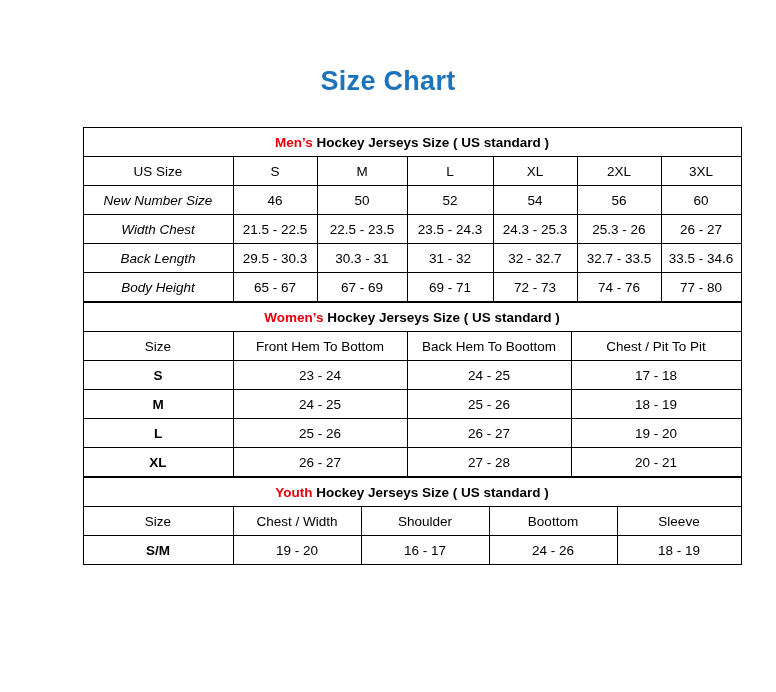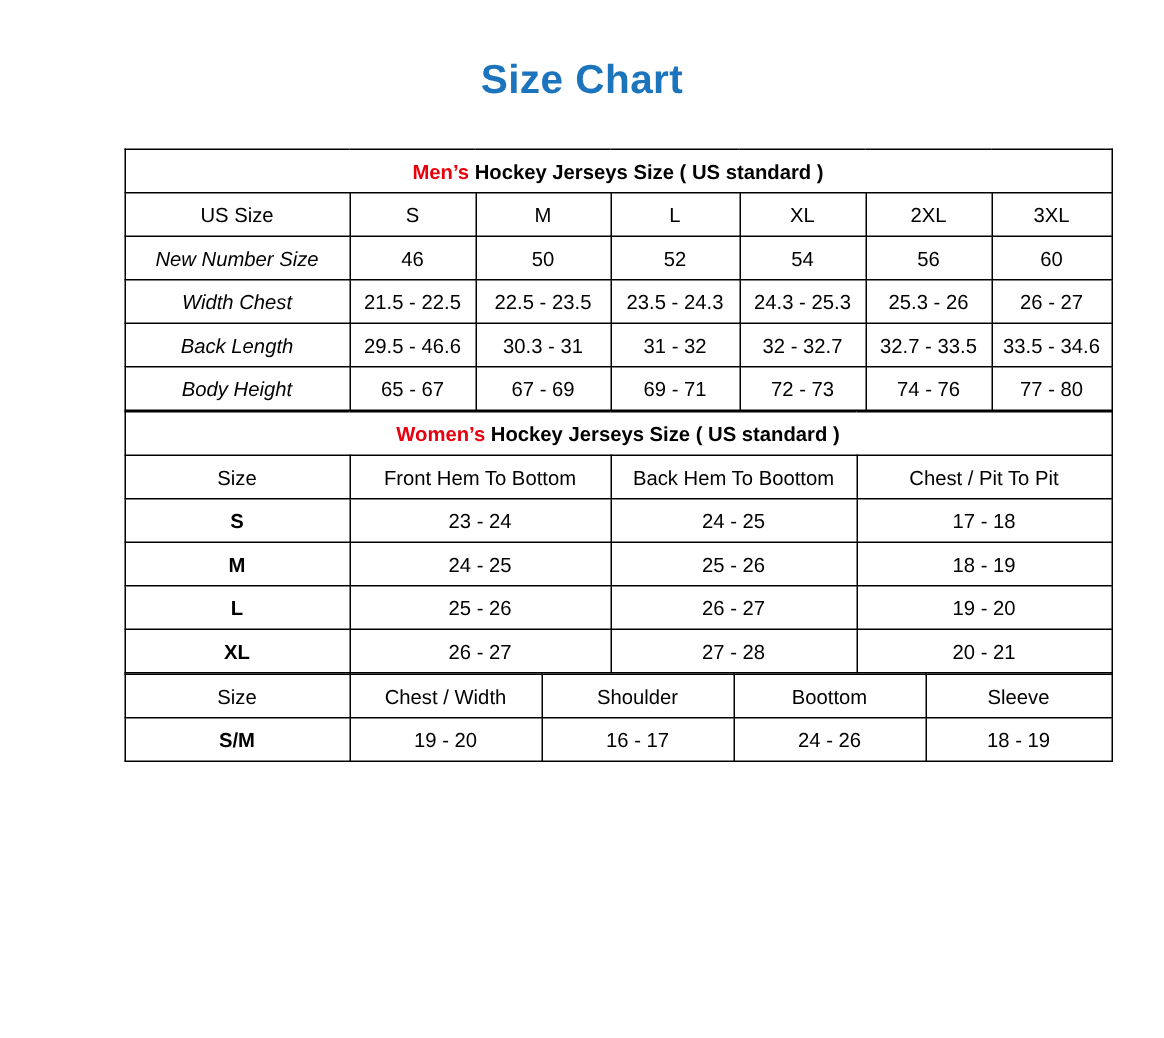--- a/index.html
+++ b/index.html
@@ -19,21 +19,21 @@
     height: 692px;
     position: relative;
     box-sizing: border-box;
   }
   .title {
     text-align: center;
     color: #1c74bc;
     font-size: 27px;
     font-weight: bold;
     letter-spacing: 0.3px;
-    padding-top: 40px;
+    padding-top: 68px;
     line-height: 1;
   }
   .chart-wrap {
     margin: 14px auto;
     margin-top: 32px;
     width: 658px;
     padding-left: 47px;
   }
   table.chart {
     border-collapse: collapse;
@@ -114,21 +114,21 @@
         <td class="rowlabel">Width Chest</td>
         <td>21.5 - 22.5</td>
         <td>22.5 - 23.5</td>
         <td>23.5 - 24.3</td>
         <td>24.3 - 25.3</td>
         <td>25.3 - 26</td>
         <td>26 - 27</td>
       </tr>
       <tr>
         <td class="rowlabel">Back Length</td>
-        <td>29.5 - 46.6</td>
+        <td>29.5 - 30.3</td>
         <td>30.3 - 31</td>
         <td>31 - 32</td>
         <td>32 - 32.7</td>
         <td>32.7 - 33.5</td>
         <td>33.5 - 34.6</td>
       </tr>
       <tr>
         <td class="rowlabel">Body Height</td>
         <td>65 - 67</td>
         <td>67 - 69</td>
@@ -186,20 +186,23 @@
 
     <table class="chart">
       <colgroup>
         <col style="width:150px">
           <col style="width:128px">
           <col style="width:128px">
           <col style="width:128px">
           <col style="width:124px">
       </colgroup>
       <tbody>
+          <tr>
+        <td class="section" colspan="5"><span class="accent">Youth</span><span> Hockey Jerseys Size ( US standard )</span></td>
+      </tr>
       <tr>
         <td class="hdr">Size</td>
         <td class="hdr">Chest / Width</td>
         <td class="hdr">Shoulder</td>
         <td class="hdr">Boottom</td>
         <td class="hdr">Sleeve</td>
       </tr>
       <tr>
         <td class="rowlabel-b">S/M</td>
         <td>19 - 20</td>

